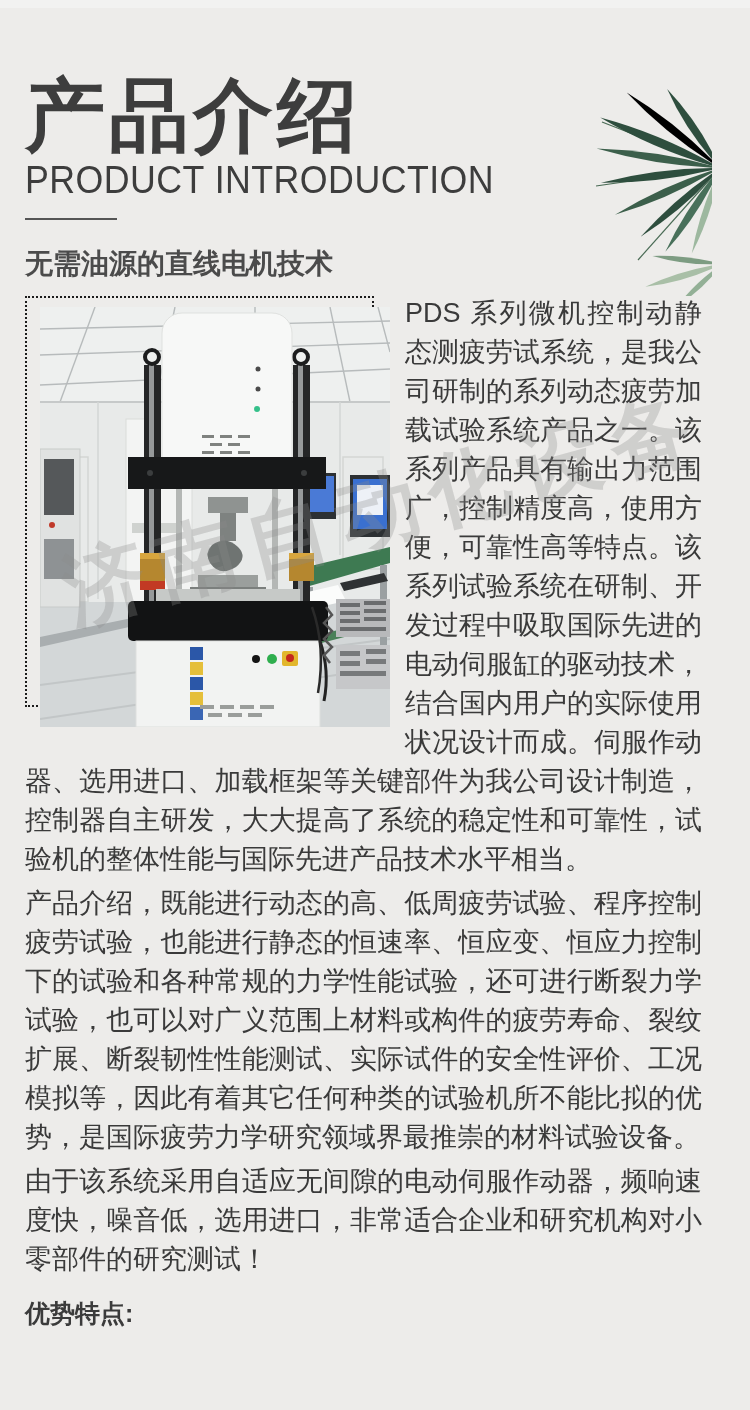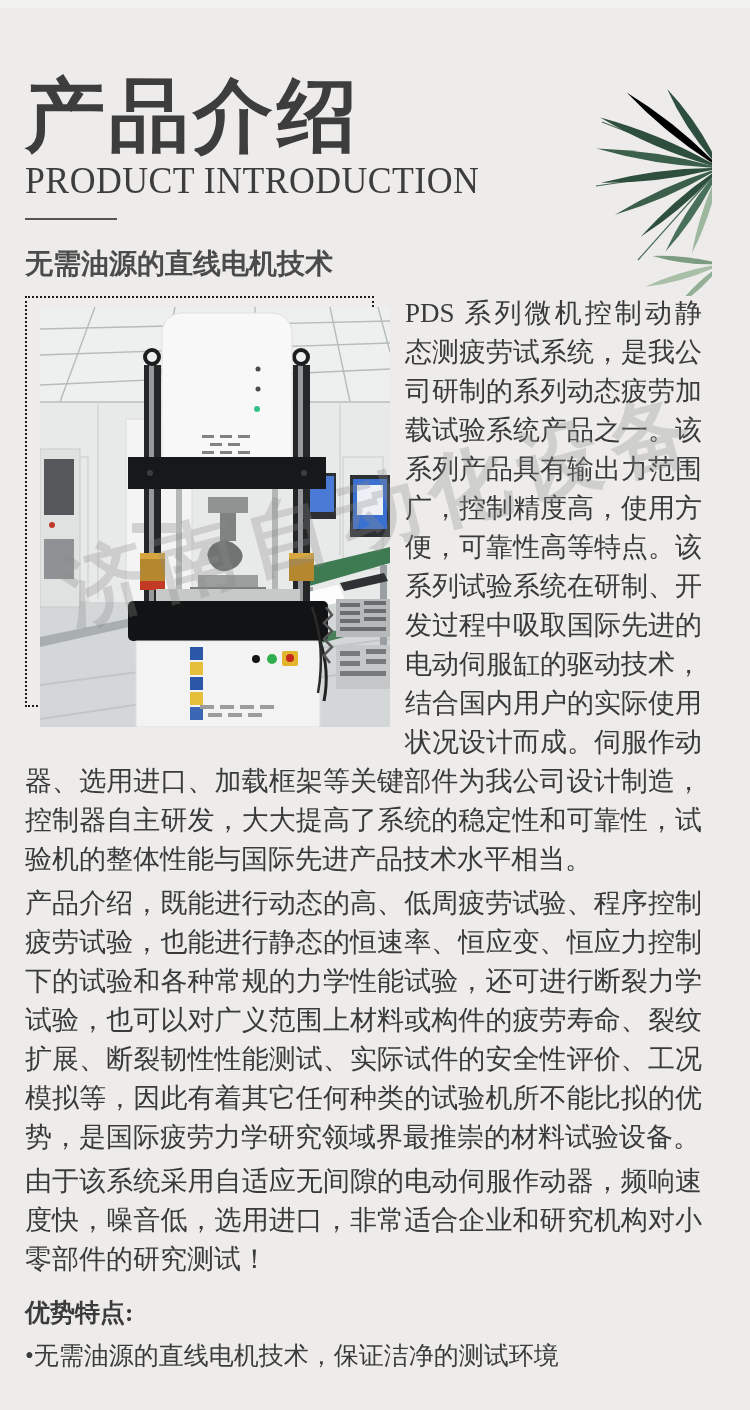--- a/index.html
+++ b/index.html
@@ -3,21 +3,21 @@
 <meta charset="utf-8">
 <style>
   html,body{margin:0;padding:0;}
   body{
     width:750px;height:1410px;overflow:hidden;position:relative;
     background:#edecea;
     font-family:"Liberation Sans","DejaVu Sans",sans-serif;
     -webkit-font-smoothing:antialiased;
   }
   .top-strip{position:absolute;left:0;top:0;width:750px;height:8px;background:#f2f2f1;}
-  .page{position:relative;width:712px;height:1410px;font-family:Liberation Serif, serif;}
+  .page{position:relative;width:712px;height:1410px;}
 
   
   .hdr{padding:78px 0 0 25px;position:relative;z-index:2;}
   .title-cn{
     font-size:80px;line-height:0.95;font-weight:900;color:#3d3d3d;
     letter-spacing:4px;margin:0;
   }
   .title-en{
     margin-top:7px;font-size:38px;line-height:1;font-weight:400;color:#3d3d3d;
     letter-spacing:0.5px;transform:scaleX(0.94);transform-origin:left center;
@@ -40,21 +40,21 @@
   .photo-block{
     float:left;width:371px;height:431px;margin:2px 9px 0 0;position:relative;padding:0;
   }
   .dashed-box{
     position:absolute;left:0;top:0;width:345px;height:407px;
     border:2px dotted #1c1c1c;
   }
   .photo{position:absolute;left:15px;top:11px;width:350px;height:420px;display:block;}
 
   .features{margin-top:18px;}
-  .features-label{font-size:25px;line-height:32px;font-weight:700;color:#3b3b3b;margin-bottom:8px;}
+  .features-label{font-size:25px;line-height:32px;font-weight:700;color:#3b3b3b;margin-bottom:0;}
   .feature-item{font-size:25px;line-height:37px;color:#3b3b3b;}
 
   .watermark{
     position:absolute;left:66px;top:540px;width:720px;z-index:5;
     font-size:82px;font-weight:700;letter-spacing:12px;white-space:nowrap;
     color:rgba(138,140,138,0.30);
     transform:rotate(-15deg);transform-origin:left center;
     pointer-events:none;
   }
   .clearfix::after{content:"";display:block;clear:both;}
@@ -242,19 +242,18 @@
         </svg>
       </figure>
       <span>PDS 系列微机控制动静态测疲劳试系统，是我公司研制的系列动态疲劳加载试验系统产品之一。该系列产品具有输出力范围广，控制精度高，使用方便，可靠性高等特点。该系列试验系统在研制、开发过程中吸取国际先进的电动伺服缸的驱动技术，结合国内用户的实际使用状况设计而成。伺服作动器、选用进口、加载框架等关键部件为我公司设计制造，控制器自主研发，大大提高了系统的稳定性和可靠性，试验机的整体性能与国际先进产品技术水平相当。</span>
     </div>
 
     <p class="body-text">产品介绍，既能进行动态的高、低周疲劳试验、程序控制疲劳试验，也能进行静态的恒速率、恒应变、恒应力控制下的试验和各种常规的力学性能试验，还可进行断裂力学试验，也可以对广义范围上材料或构件的疲劳寿命、裂纹扩展、断裂韧性性能测试、实际试件的安全性评价、工况模拟等，因此有着其它任何种类的试验机所不能比拟的优势，是国际疲劳力学研究领域界最推崇的材料试验设备。</p>
     <p class="body-text">由于该系统采用自适应无间隙的电动伺服作动器，频响速度快，噪音低，选用进口，非常适合企业和研究机构对小零部件的研究测试！</p>
 
     <div class="features">
       <div class="features-label">优势特点:</div>
-      <div class="feature-item">•无需油源的直线电机技术，保证洁净的测试环境</div>
 
     </div>
   </main>
 
   <div class="watermark">济南自动化设备</div>
 </div>
 
 </body></html>

